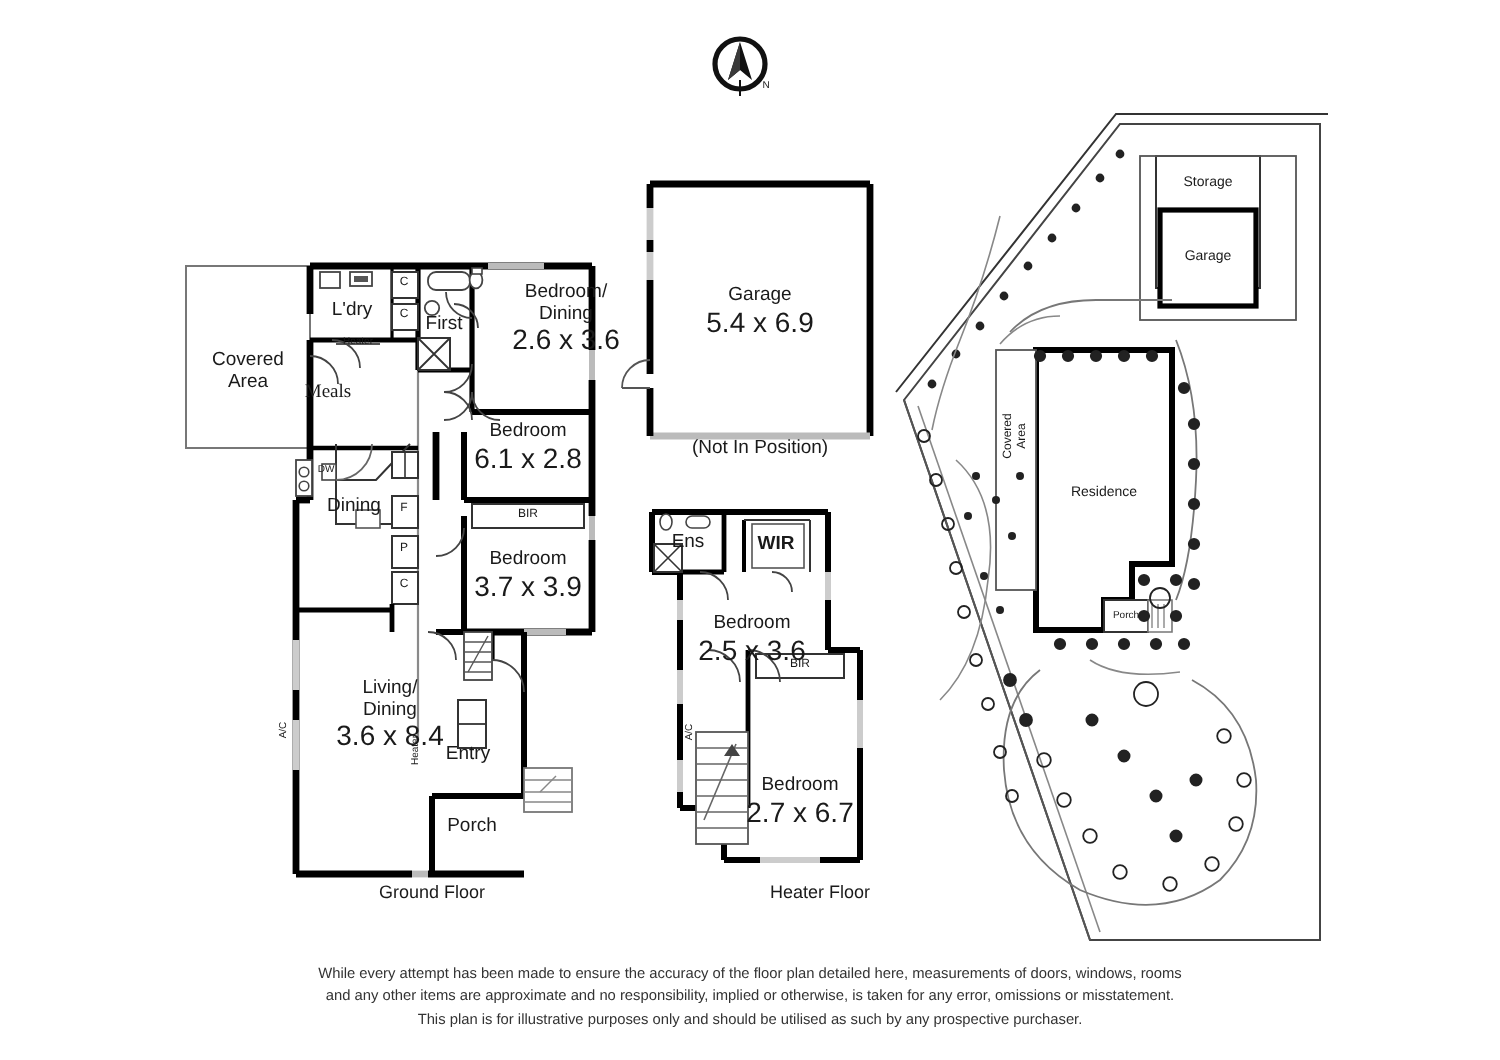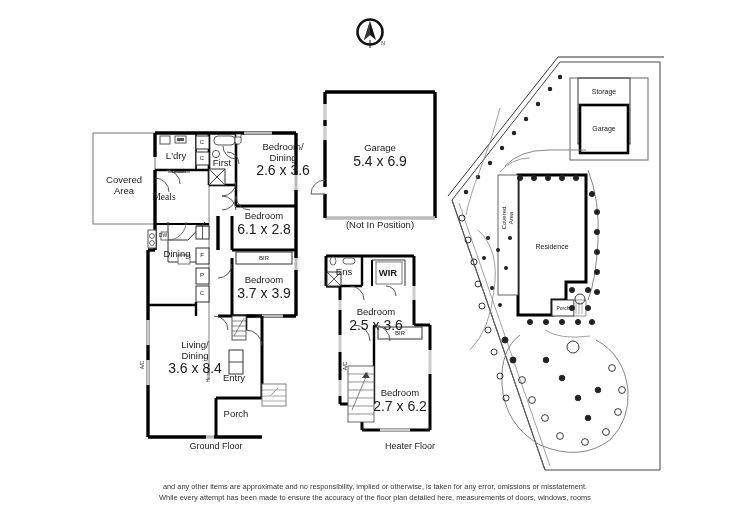--- a/index.html
+++ b/index.html
@@ -414,35 +414,36 @@
   <div class="lbl rm ctr" style="left:344px;top:272px;">Ens</div>
   <div class="lbl rm ctr" style="left:388px;top:273px;font-weight:bold;">WIR</div>
 
   <div class="lbl rm ctr" style="left:376px;top:320px;">
     <span>Bedroom</span>
     <span class="dim">2.5 x 3.6</span>
   </div>
 
   <div class="lbl rm ctr" style="left:400px;top:401px;">
     <span>Bedroom</span>
-    <span class="dim">2.7 x 6.2</span>
+    <span class="dim">2.7 x 6.7</span>
   </div>
 
   <div class="lbl xs ctr" style="left:400px;top:333px;">BIR</div>
   <div class="lbl tiny rot90" style="left:346px;top:366px;">A/C</div>
 
   <div class="lbl floor-title ctr" style="left:410px;top:446px;">Heater Floor</div>
 
   <div class="lbl sm ctr" style="left:604px;top:92px;">Storage</div>
   <div class="lbl sm ctr" style="left:604px;top:129px;">Garage</div>
   <div class="lbl xs rot90" style="left:508px;top:218px;">
     <span>Covered</span><br>
     <span>Area</span>
   </div>
   <div class="lbl sm ctr" style="left:552px;top:247px;">Residence</div>
   <div class="lbl tiny ctr" style="left:563px;top:309px;">Porch</div>
 
   <div class="disclaimer">
+    <div>While every attempt has been made to ensure the accuracy of the floor plan detailed here, measurements of doors, windows, rooms</div>
     <div>and any other items are approximate and no responsibility, implied or otherwise, is taken for any error, omissions or misstatement.</div>
-    <div>While every attempt has been made to ensure the accuracy of the floor plan detailed here, measurements of doors, windows, rooms</div>
+    <div>This plan is for illustrative purposes only and should be utilised as such by any prospective purchaser.</div>
   </div>
 
 </div>
 
 </body></html>

